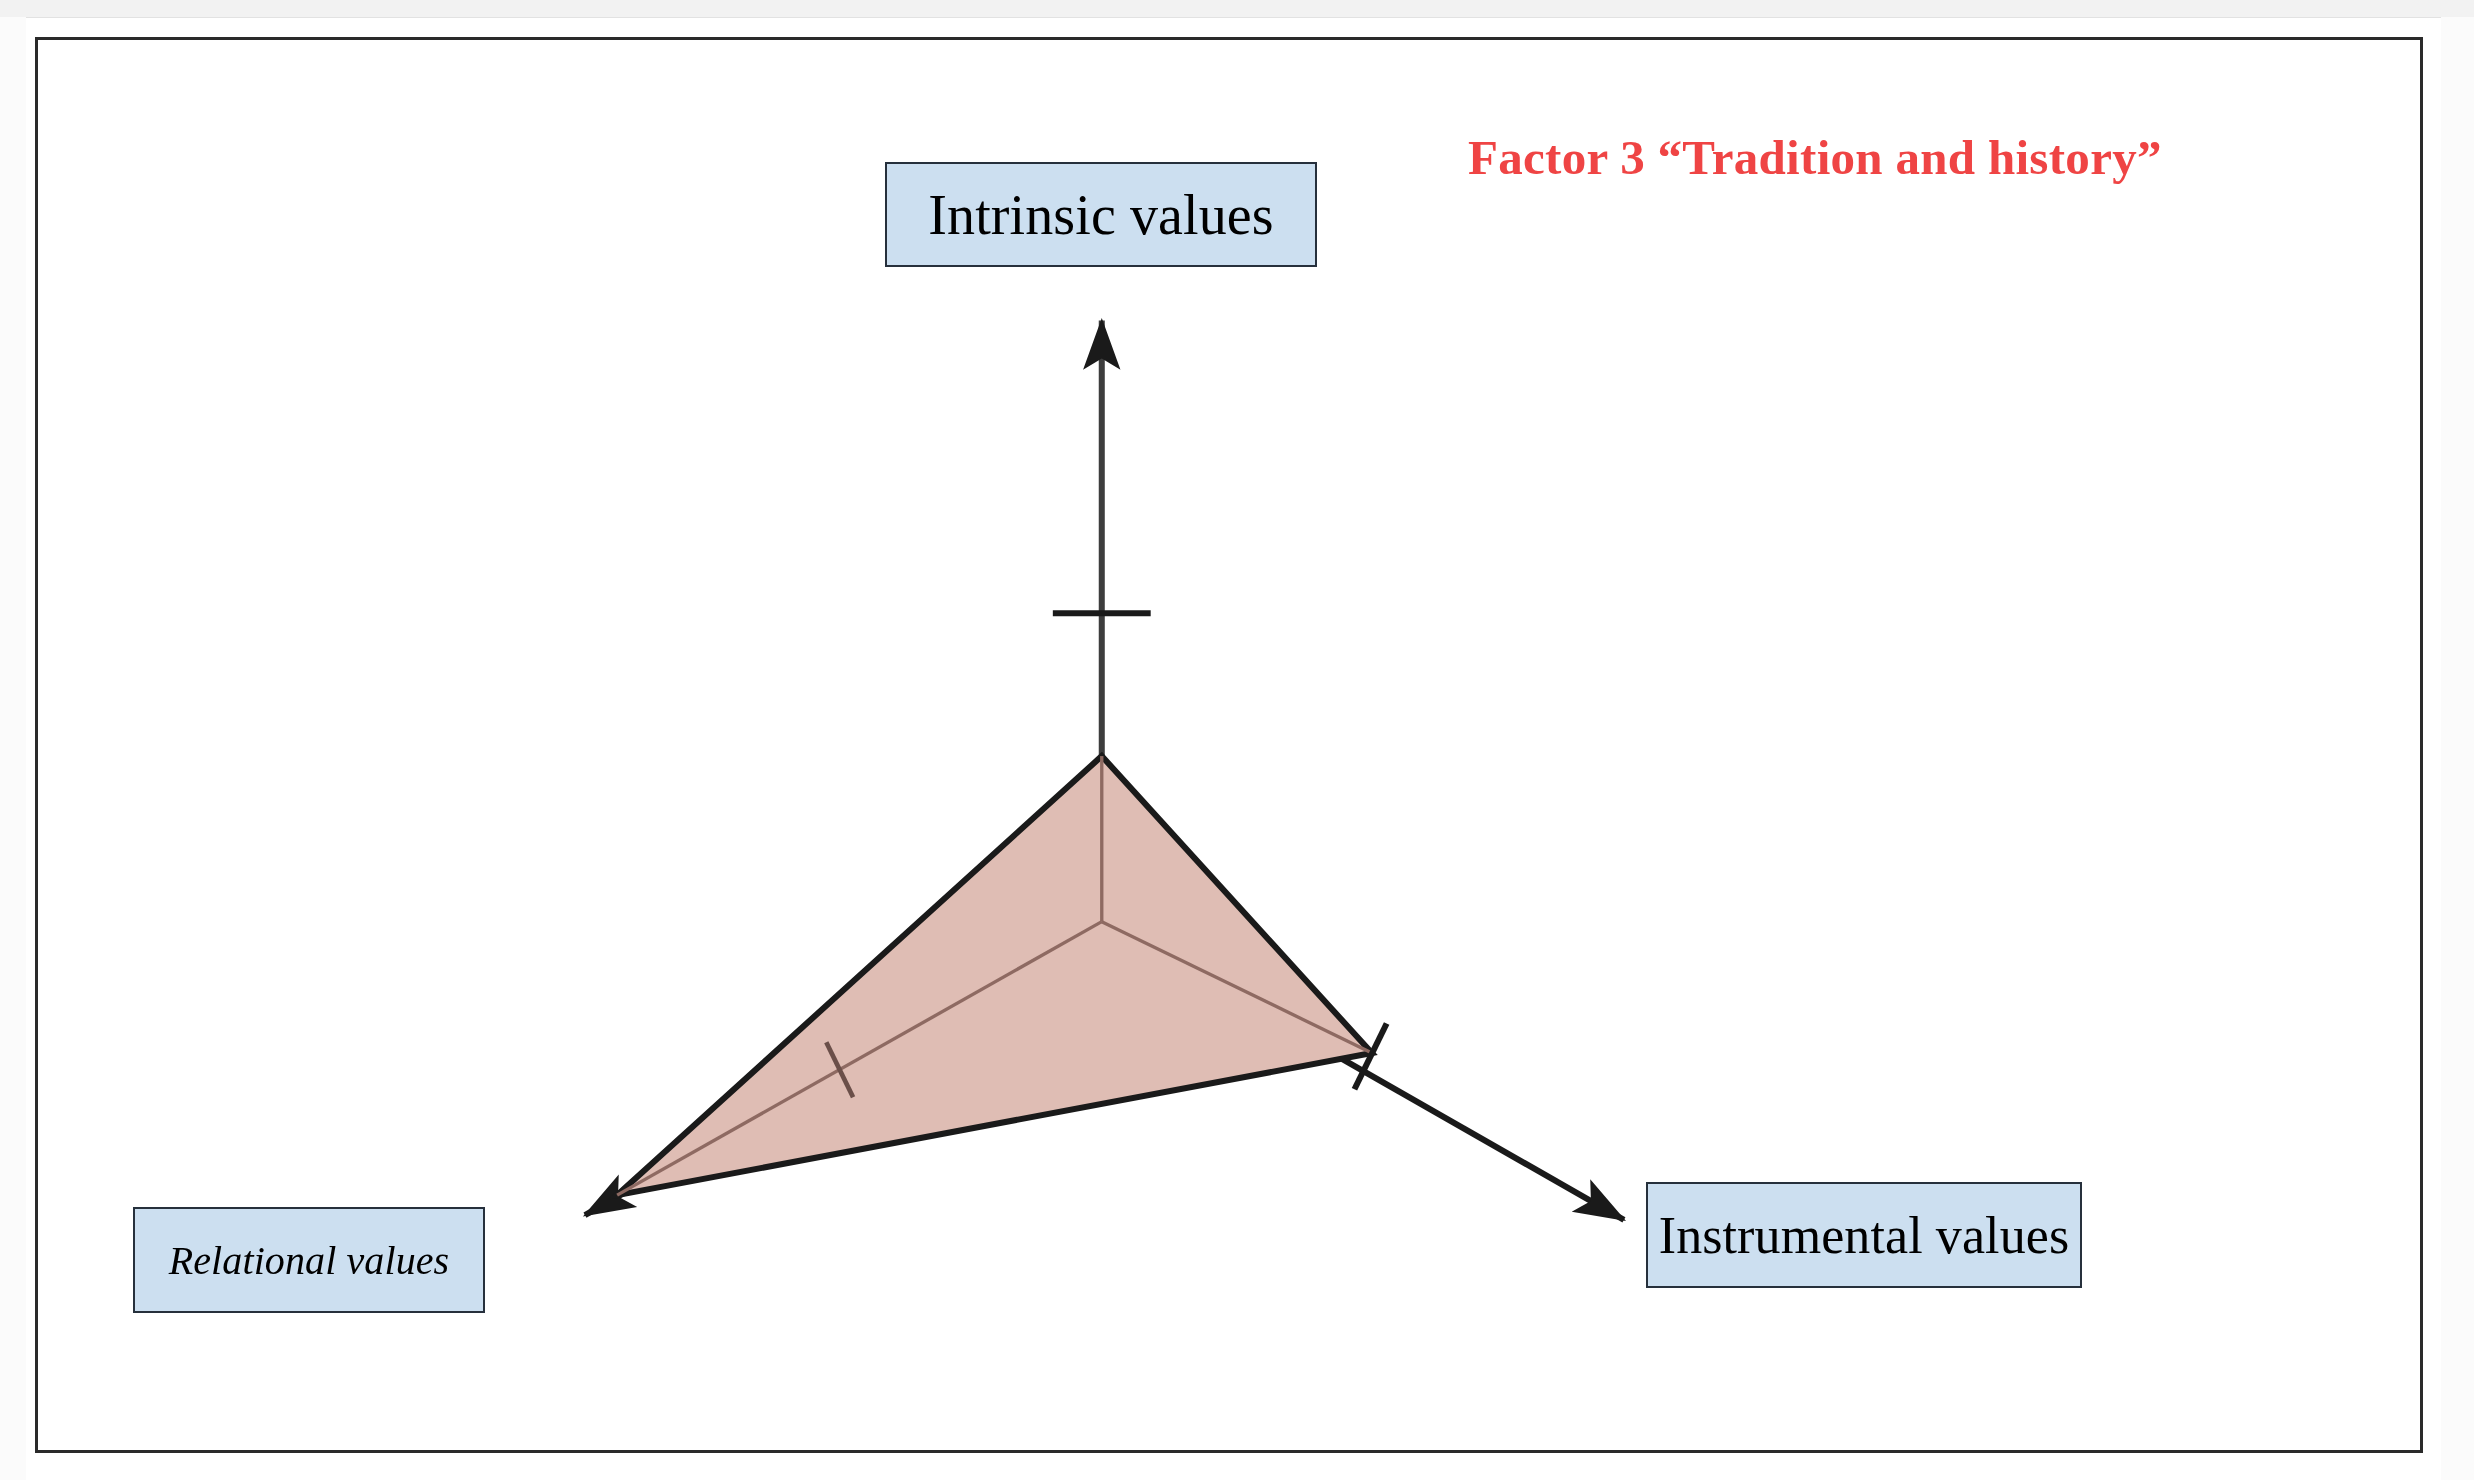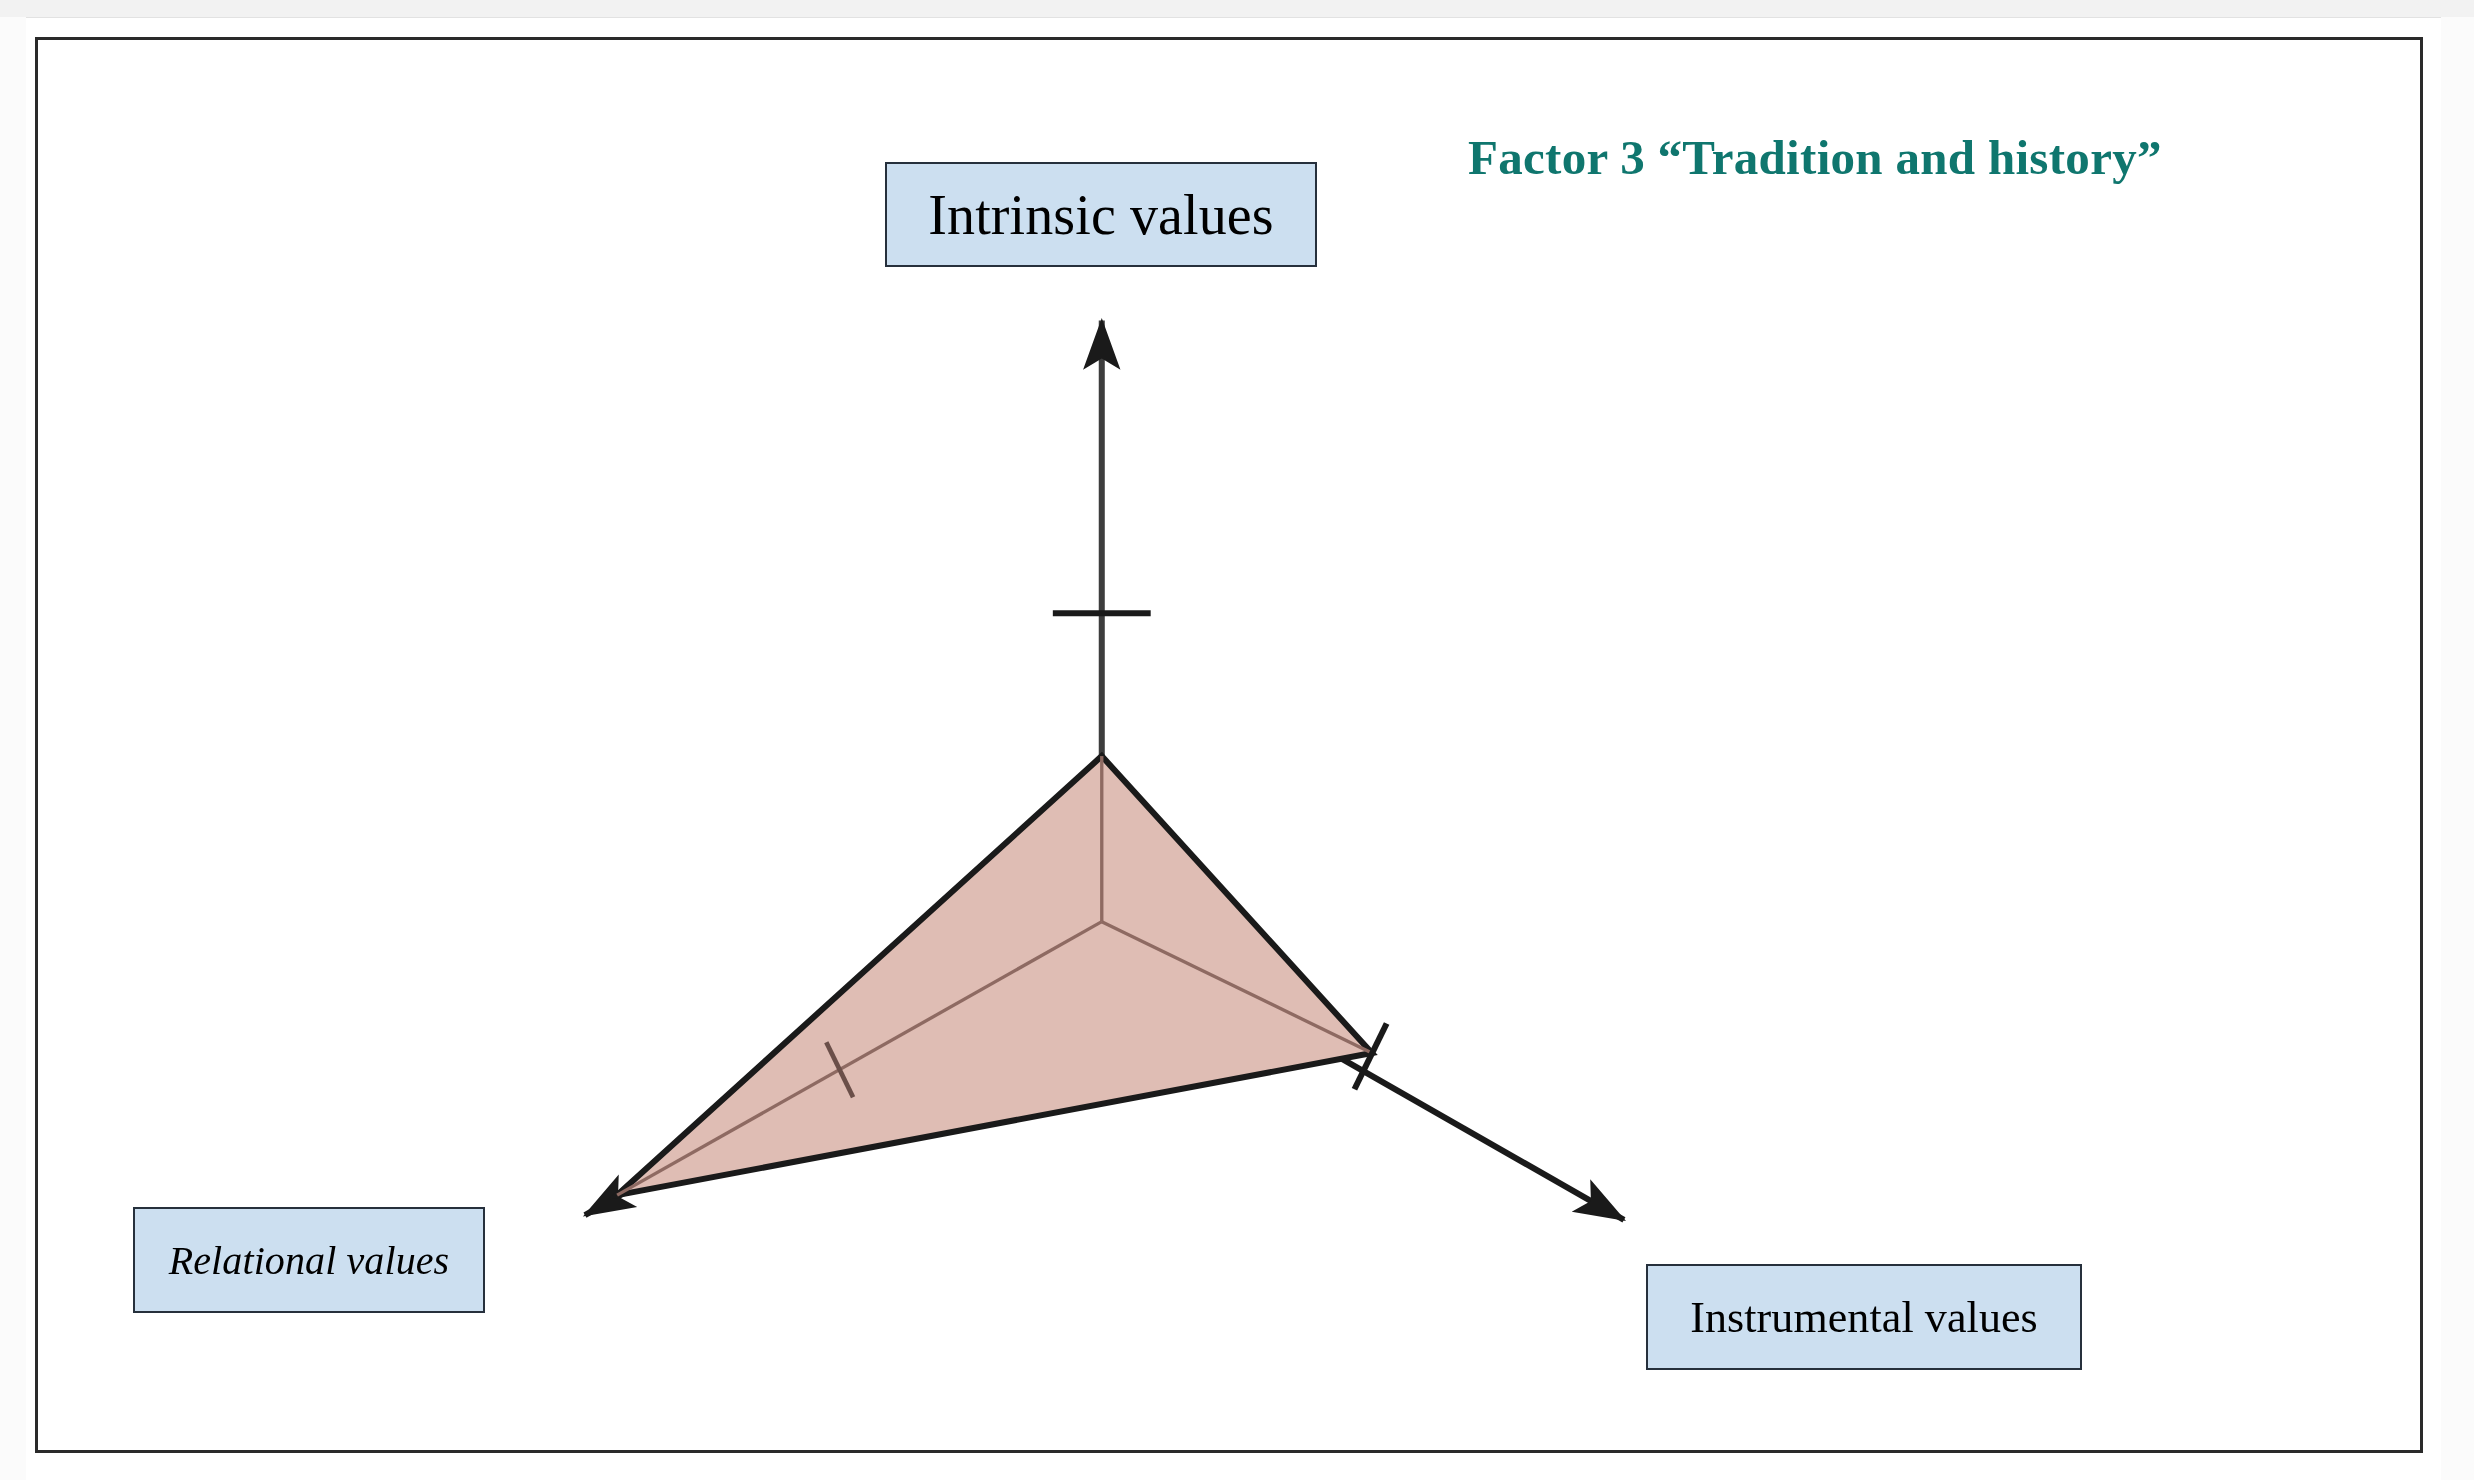--- a/index.html
+++ b/index.html
@@ -82,34 +82,34 @@
     width: 432px; height: 105px;
     font-size: 56px;
   }
   #box-relational {
     left: 133px; top: 1207px;
     width: 352px; height: 106px;
     font-size: 40px;
     font-style: italic;
   }
   #box-instrumental {
-    left: 1646px; top: 1264px;
+    left: 1646px; top: 1182px;
     width: 436px; height: 106px;
-    font-size: 44px;
+    font-size: 52px;
   }
 
   .figure-title {
     position: absolute;
     left: 1468px;
     top: 129px;
     width: 885px;
     font-family: "Liberation Serif", "DejaVu Serif", serif;
     font-weight: bold;
     font-size: 49px;
-    color: #0f766e;
+    color: #ef4444;
     white-space: nowrap;
     letter-spacing: 0.3px;
   }
 </style>
 </head>
 <body>
 
 <div id="page">
 
   <div class="top-band"></div>

